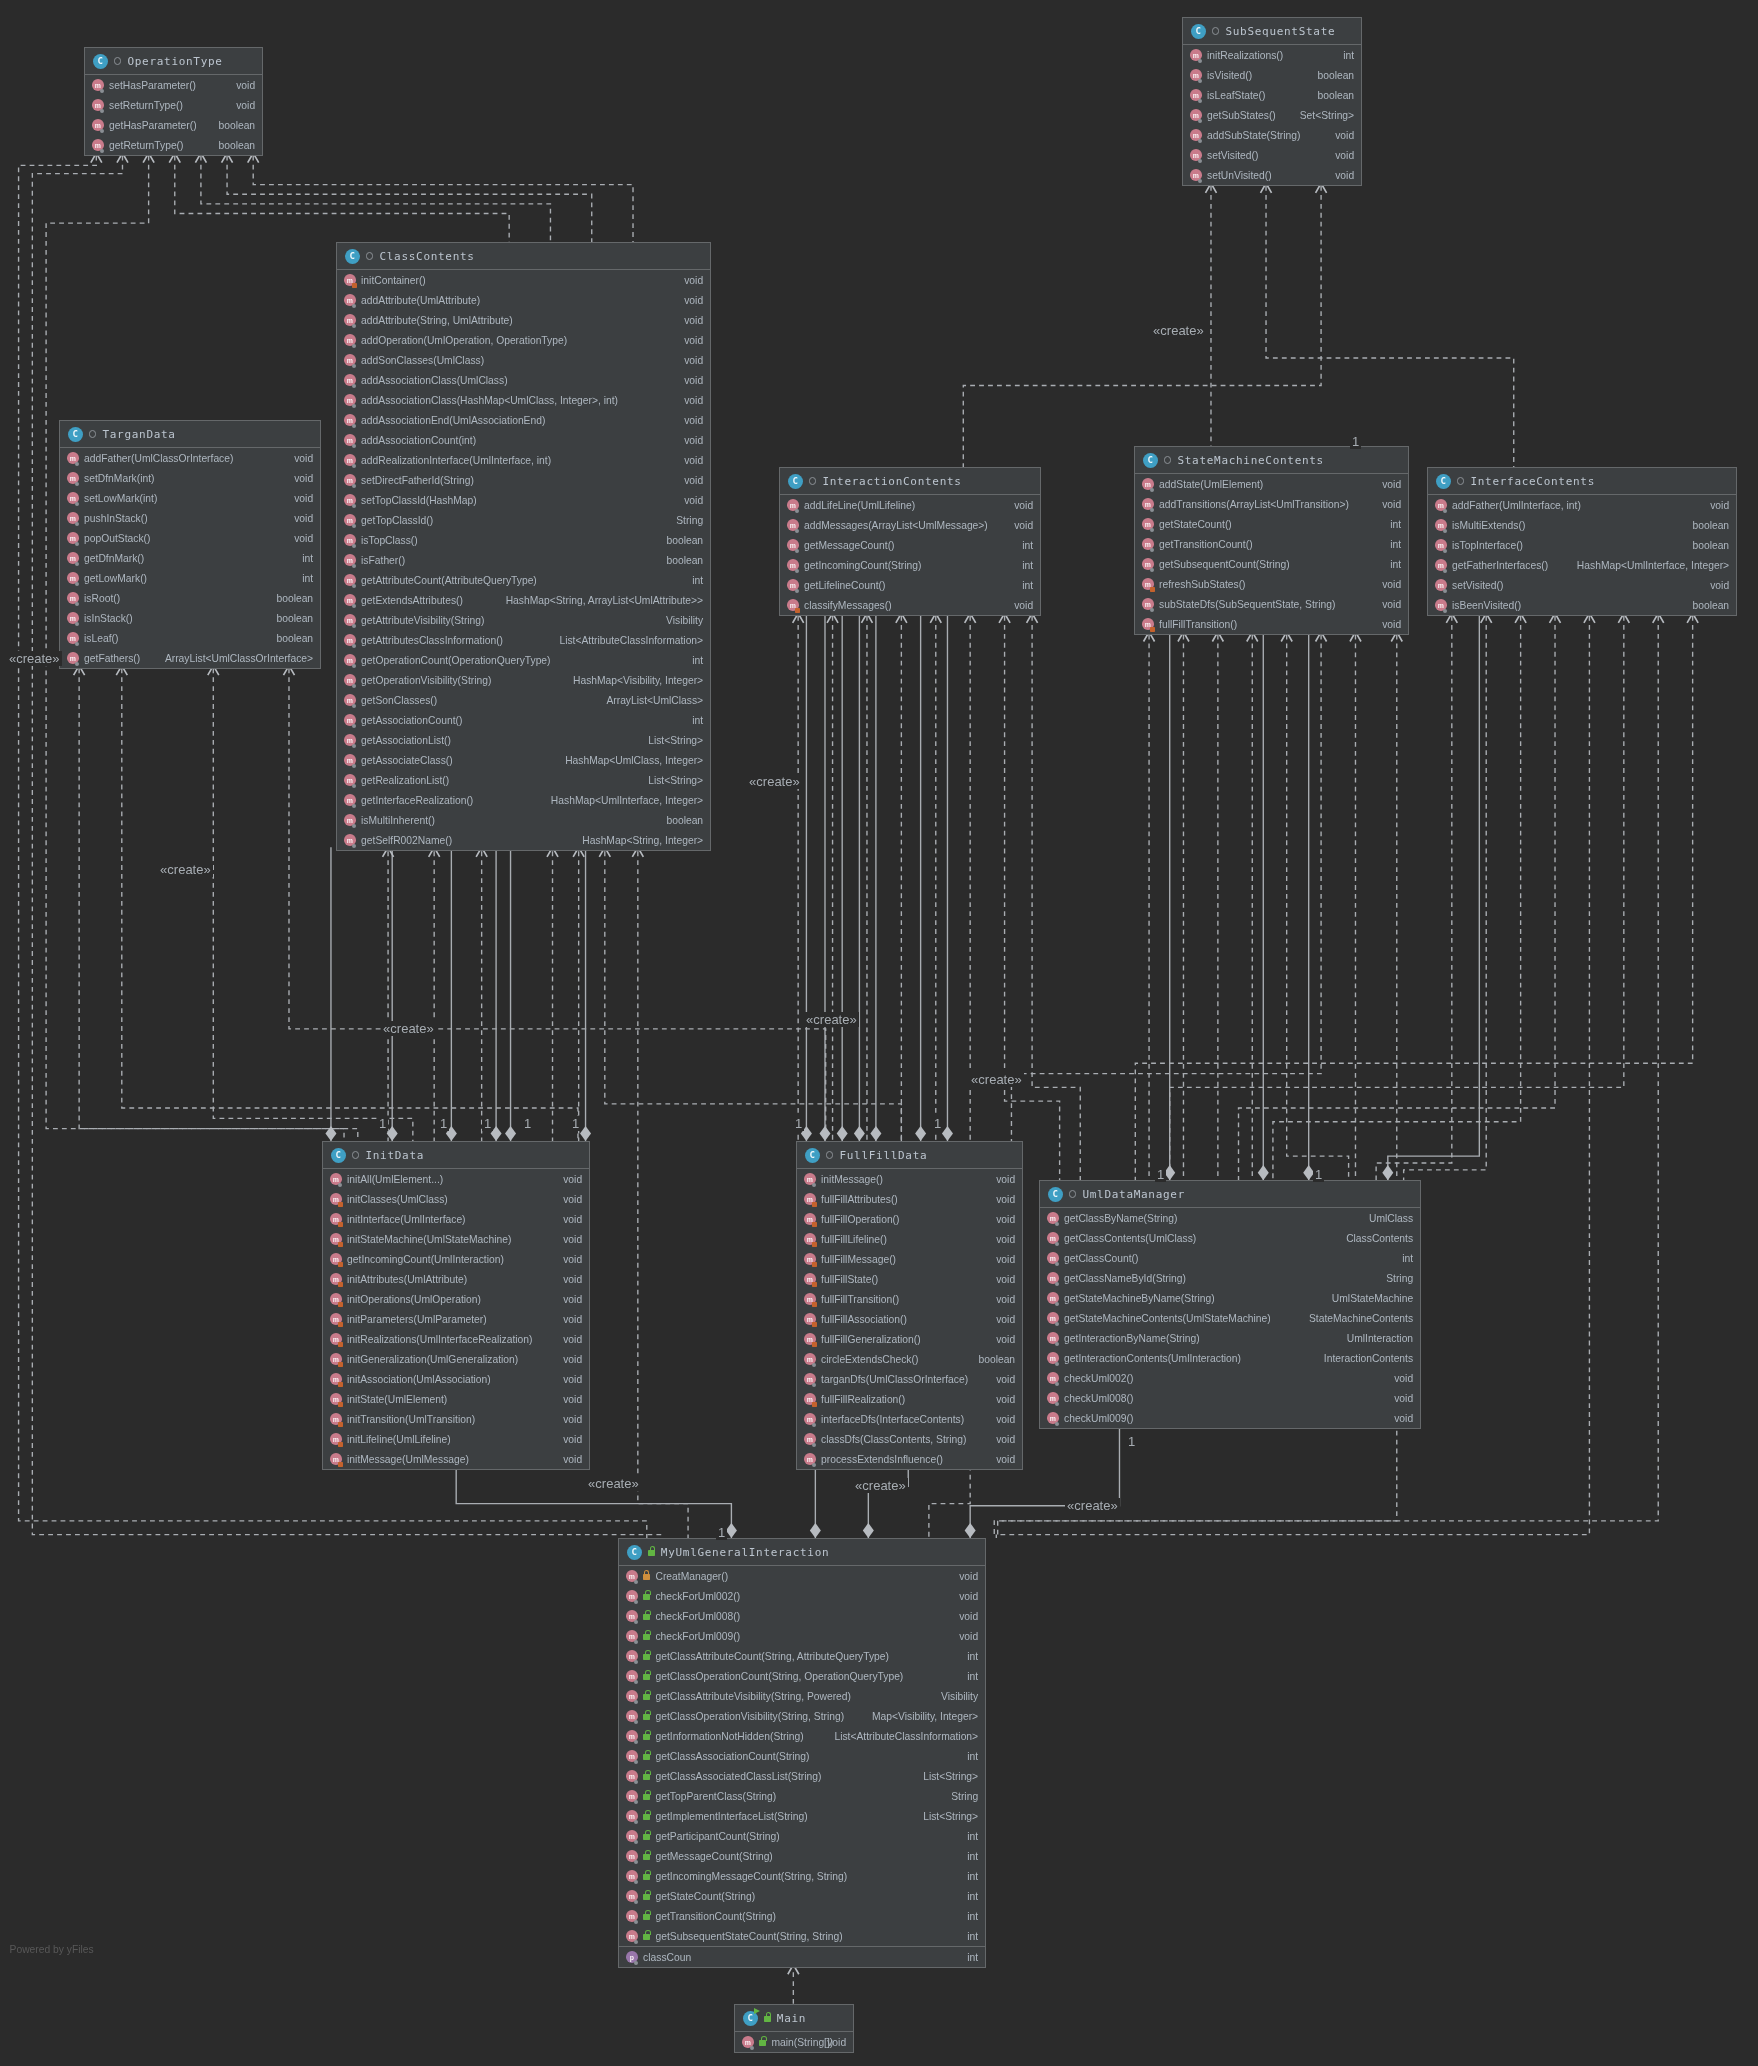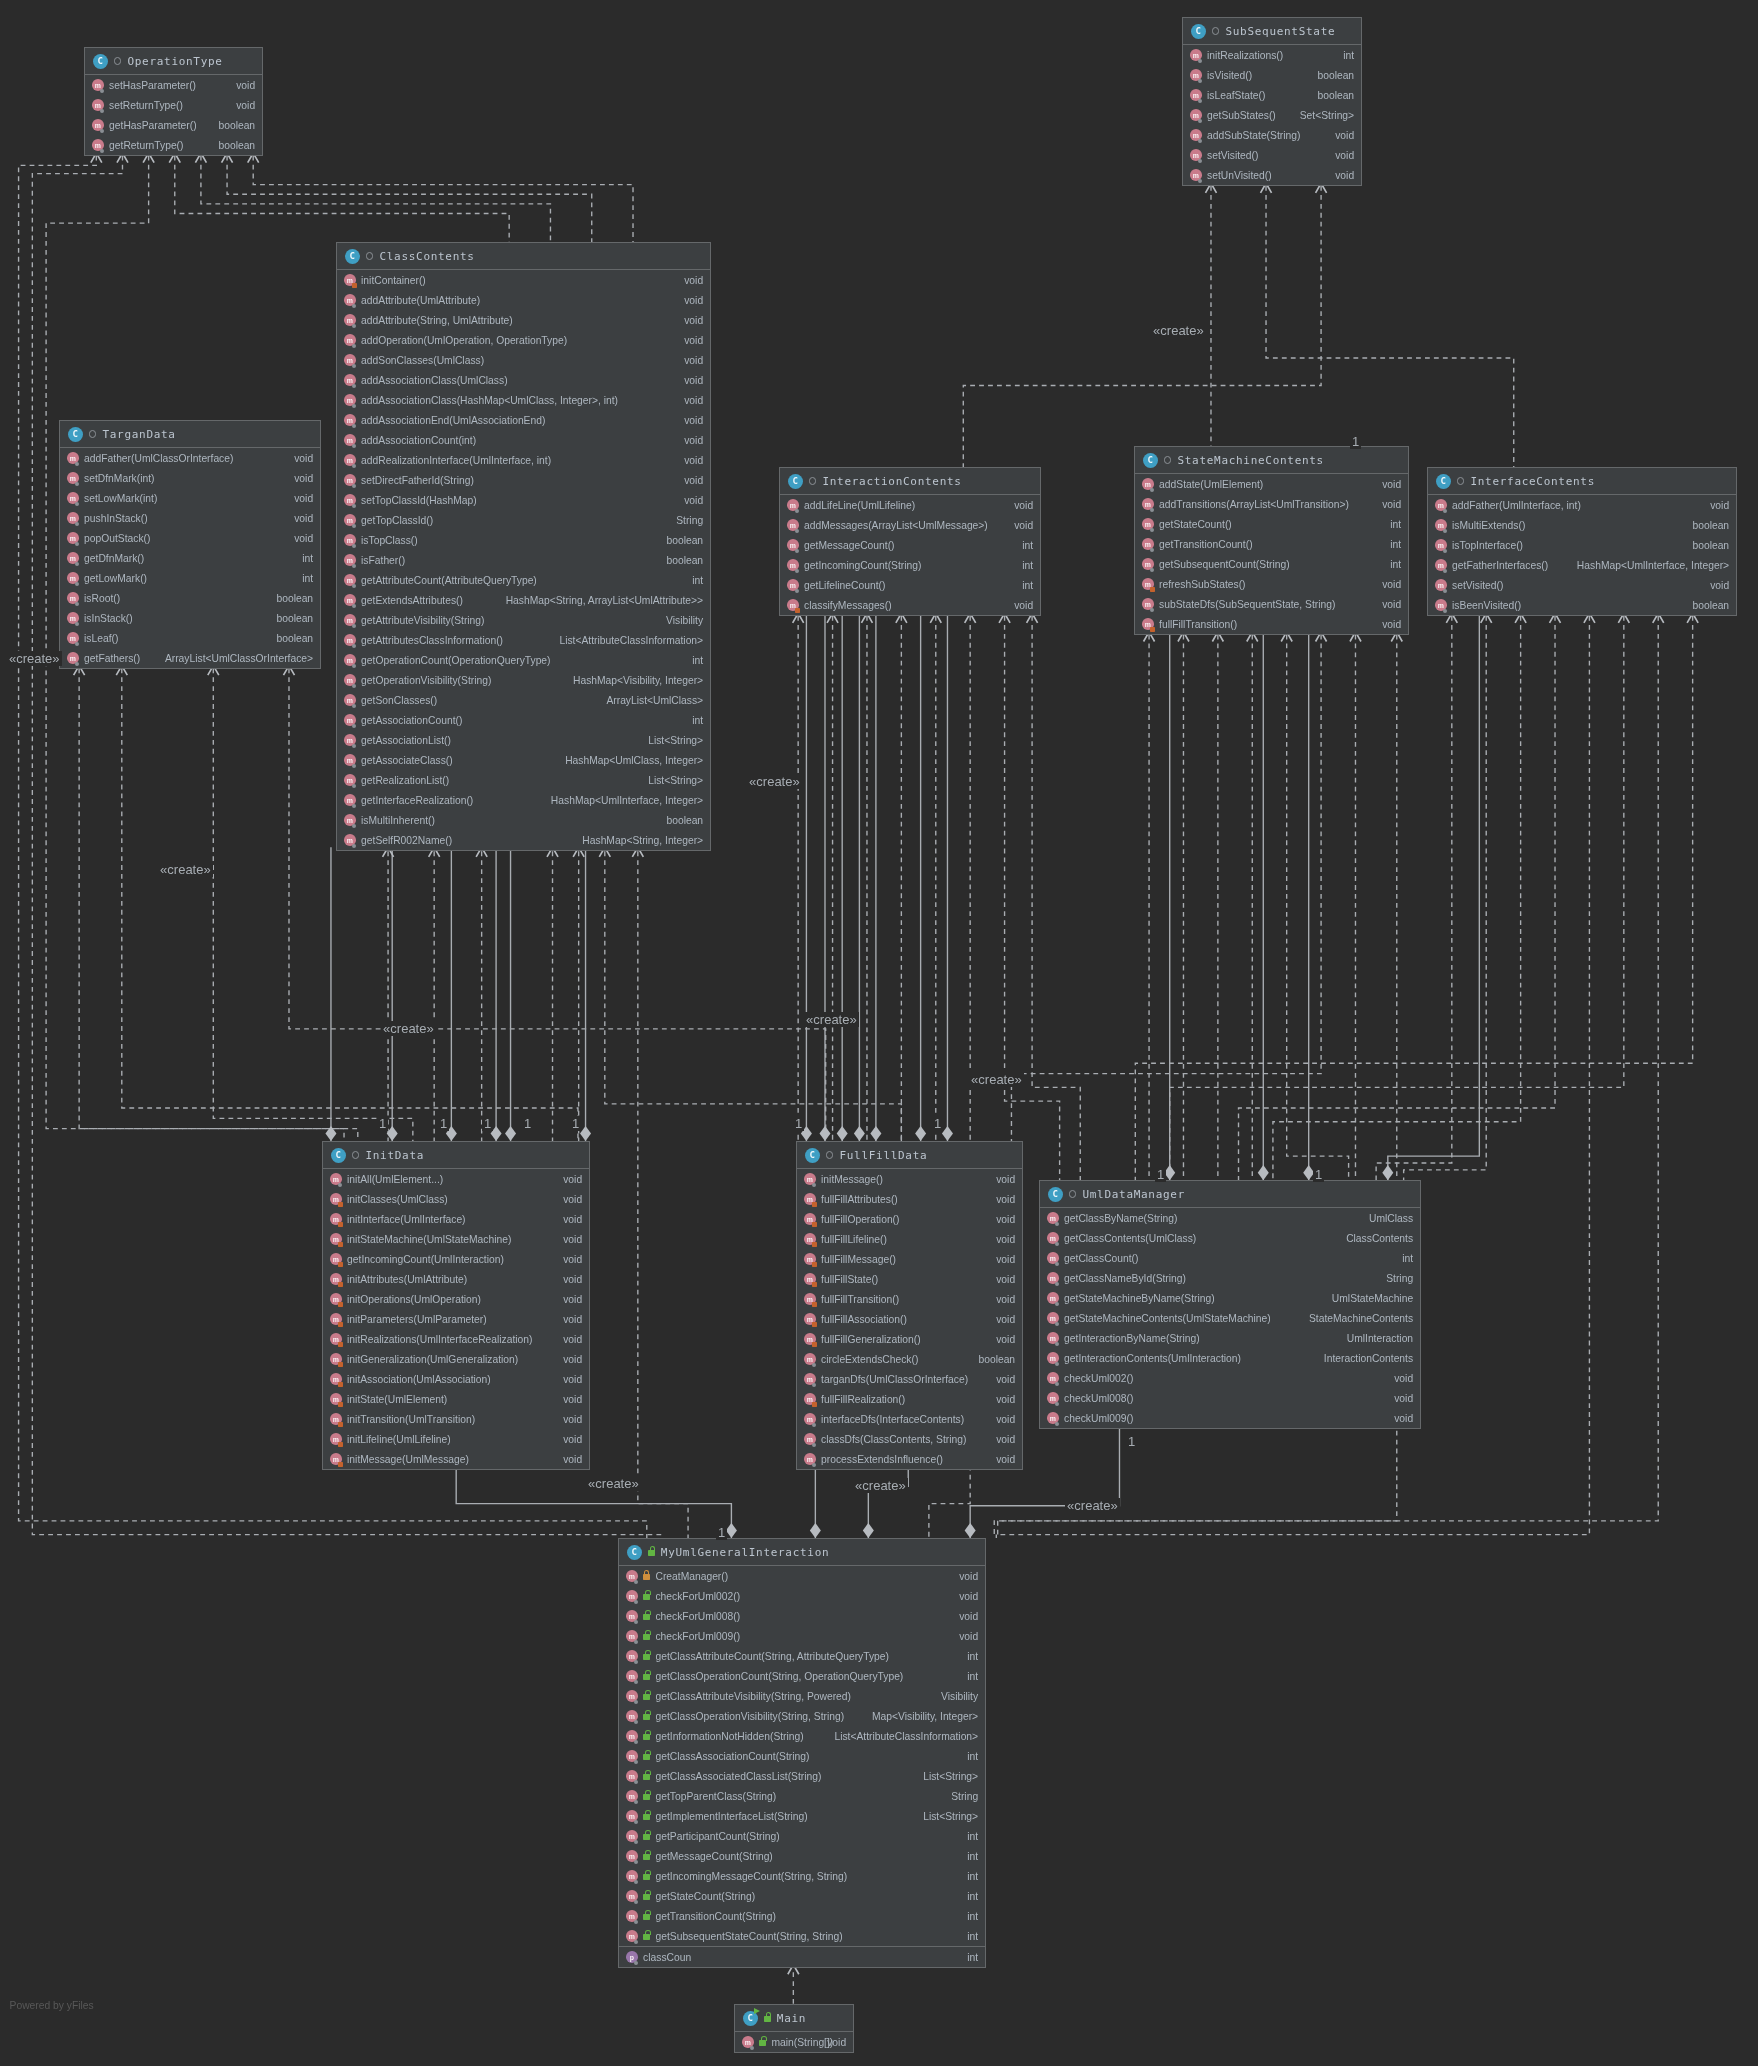--- a/index.html
+++ b/index.html
@@ -32,21 +32,21 @@
   .lock.g{background:#62b543;}
   .lock.g::before{content:'';position:absolute;top:-4.1px;left:2.1px;width:3.4px;height:3.4px;
                   border:1.4px solid #62b543;border-bottom:none;border-radius:2.8px 2.8px 0 0;}
   .lock.o{background:#cf8e3c;}
   .lock.o::before{content:'';position:absolute;top:-4.1px;left:0.7px;width:3.4px;height:3.4px;
                   border:1.4px solid #cf8e3c;border-bottom:none;border-radius:2.8px 2.8px 0 0;}
   .m-name{color:#aeb7c0;min-width:0;}
   .m-type{margin-left:auto;color:#aeb7c0;padding-left:9.6px;}
   .edge-label{position:absolute;background:#2b2b2b;color:#a7adb3;font-size:13px;
               padding:0 2.1px;line-height:15px;white-space:nowrap;}
-  #footer{position:absolute;left:9.6px;top:2000px;color:#585858;font-size:10.3px;}
+  #footer{position:absolute;left:9.6px;top:1944px;color:#585858;font-size:10.3px;}
 </style>
 </head>
 <body>
 
 <div id="canvas">
   <svg id="edges" width="1758" height="2066" viewBox="0 0 2555 3002">
       <path d="M368 226 V268 H920 V352" class="dep"></path>
       <path d="M330 226 V282 H860 V352" class="dep"></path>
       <path d="M292 226 V296 H800 V352" class="dep"></path>
       <path d="M254 226 V310 H740 V352" class="dep"></path>

